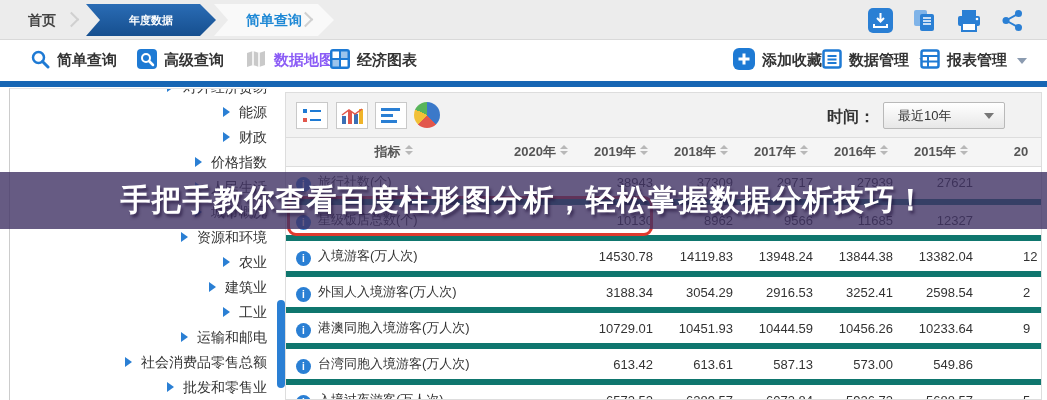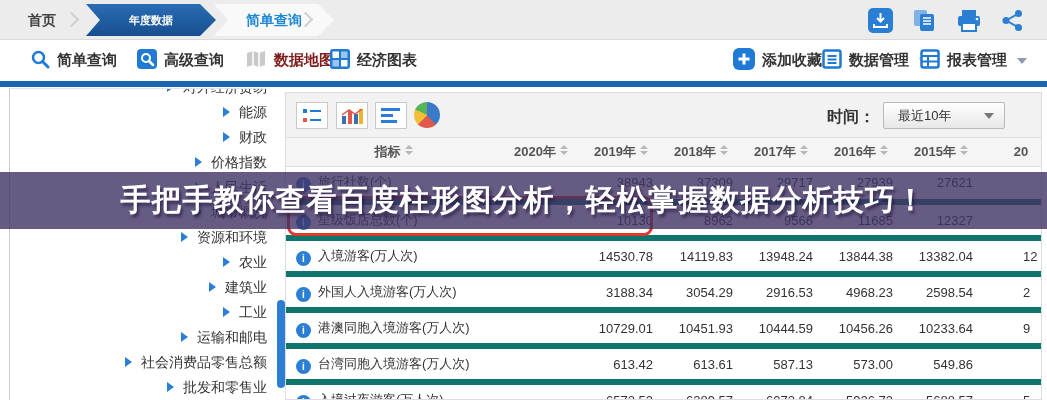--- a/index.html
+++ b/index.html
@@ -26,21 +26,21 @@
                    text-align:center; line-height:32px;
                    clip-path:polygon(0 0,104px 0,100% 50%,104px 100%,0 100%,14px 50%);
                    filter:drop-shadow(0 0 1px #cfcfcf); cursor:pointer; }
   .winicon { position:absolute; top:8px; width:26px; height:25px; cursor:pointer; }
 
   
   .toolbar { position:absolute; left:0; top:40px; width:100%; height:41px; background:#fff; }
   .tool-item { position:absolute; top:0; height:41px; display:flex; align-items:center;
                gap:7px; font-size:15px; font-weight:bold; color:#333; cursor:pointer;
                white-space:nowrap; }
-  .tool-item.disabled { color:#7f1d1d; }
+  .tool-item.disabled { color:#8b5cf6; }
   .caret { width:0; height:0; border-left:5px solid transparent;
            border-right:5px solid transparent; border-top:6px solid #8b9bb0; margin-left:3px; }
   .divider { position:absolute; left:0; top:81px; width:100%; height:6px; background:#1766b4; }
 
   
   .sidebar { position:absolute; left:9px; top:88px; width:258px; height:312px;
              background:#fff; border-left:1px solid #ccc; border-top:1px solid #e4e4e4;
              overflow:hidden; }
   .side-list { position:absolute; left:0; top:-14px; width:100%;text-align:right; }
   .side-item { height:25px; line-height:25px; padding-left:42px; font-size:14px;
@@ -310,21 +310,21 @@
           <td class="num">13844.38</td>
           <td class="num">13382.04</td>
           <td class="partial">12</td>
         </tr>
         <tr>
           <td class="lbl"><i class="info">i</i><span>外国人入境游客(万人次)</span></td>
           <td class="num"></td>
           <td class="num">3188.34</td>
           <td class="num">3054.29</td>
           <td class="num">2916.53</td>
-          <td class="num">4968.23</td>
+          <td class="num">3252.41</td>
           <td class="num">2598.54</td>
           <td class="partial">2</td>
         </tr>
         <tr>
           <td class="lbl"><i class="info">i</i><span>港澳同胞入境游客(万人次)</span></td>
           <td class="num"></td>
           <td class="num">10729.01</td>
           <td class="num">10451.93</td>
           <td class="num">10444.59</td>
           <td class="num">10456.26</td>

